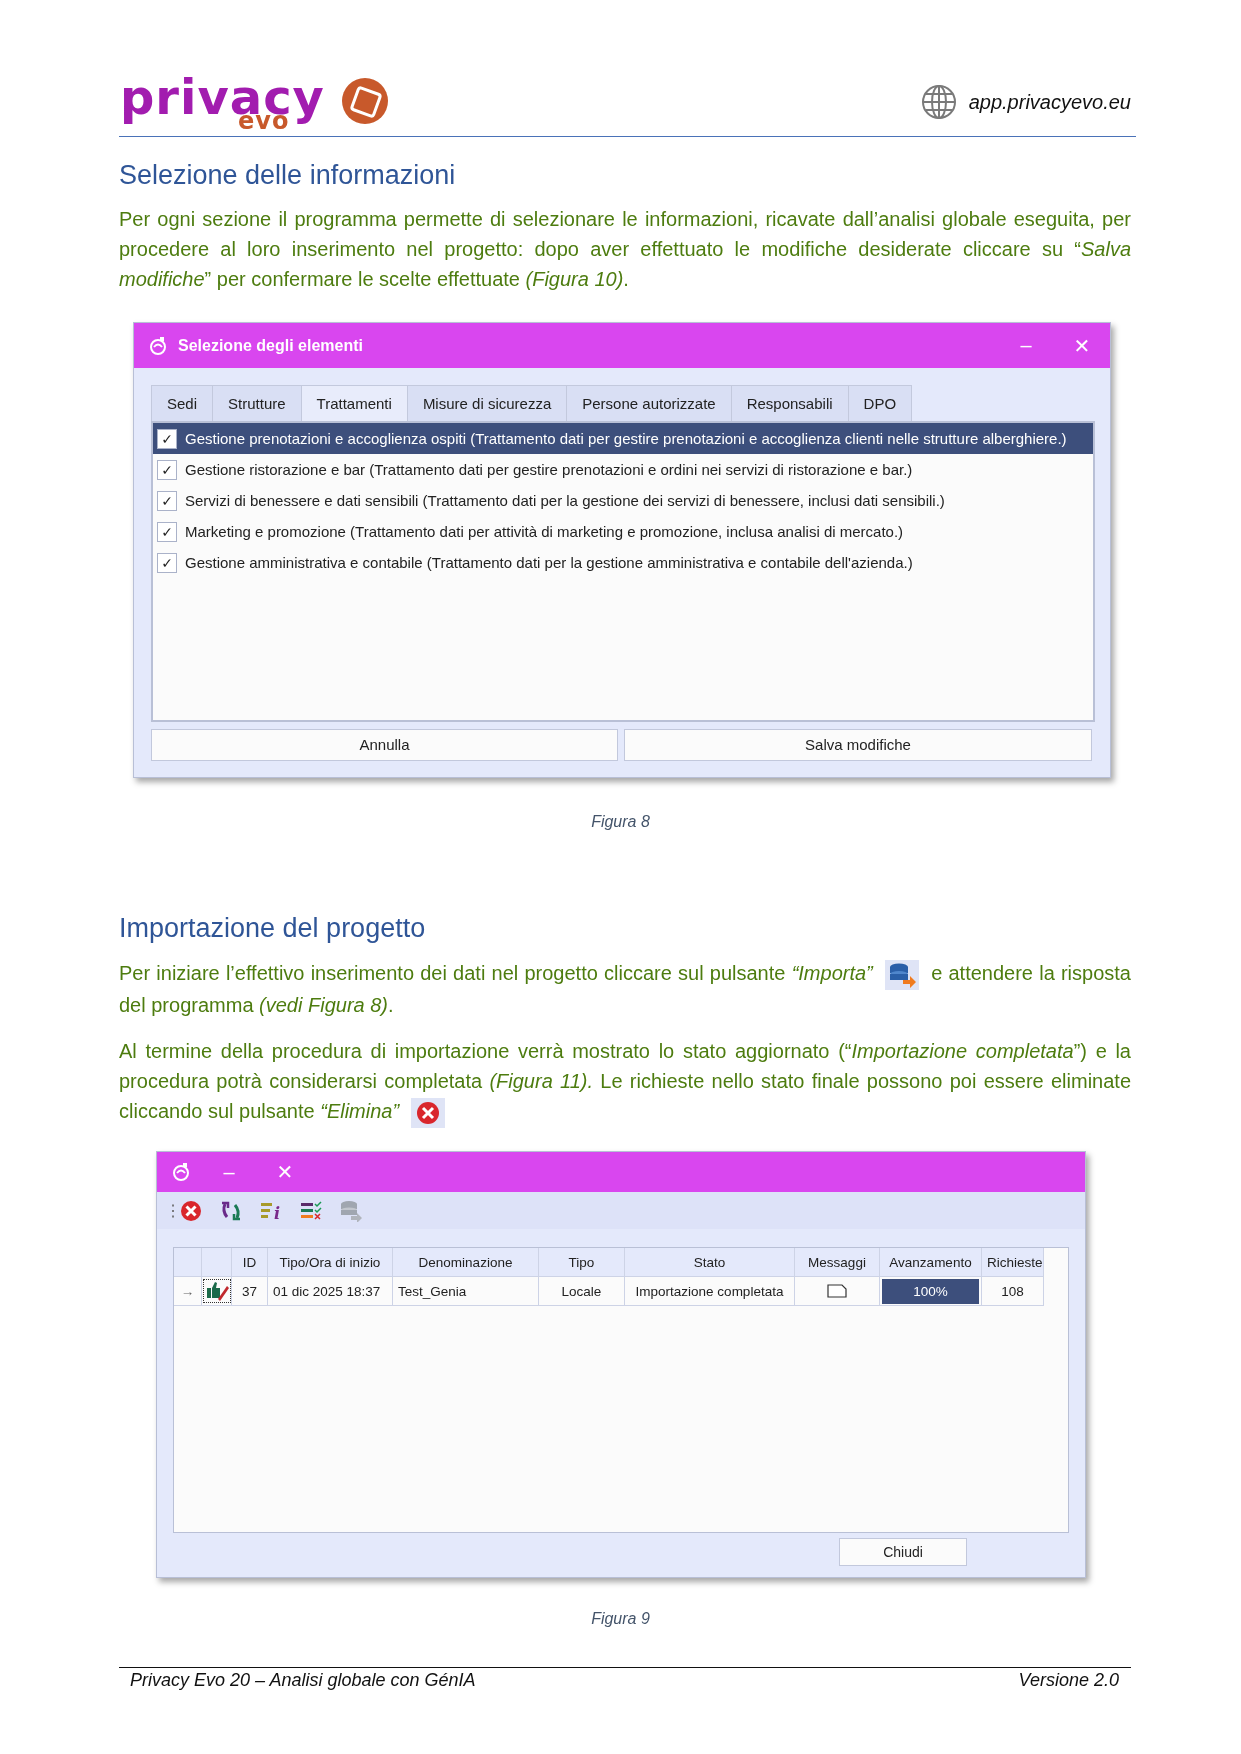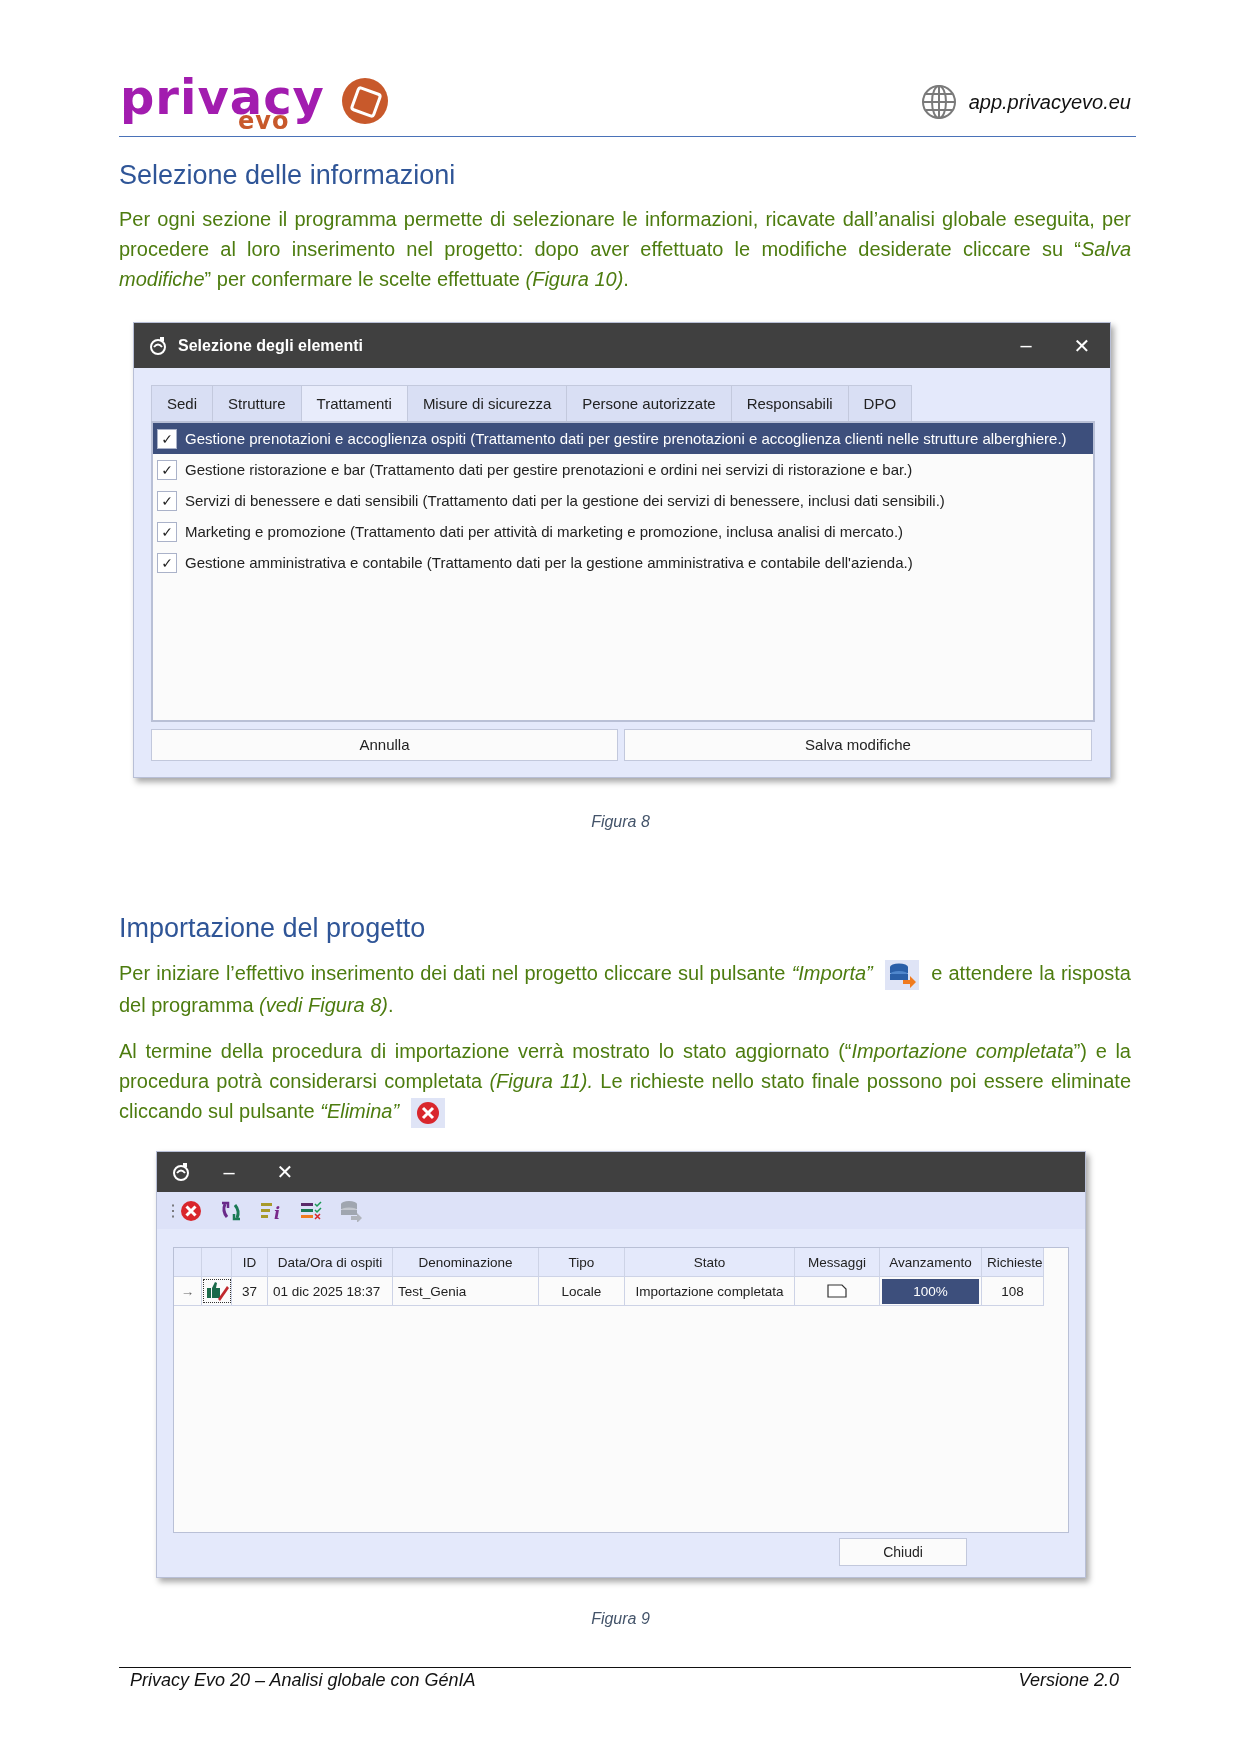--- a/index.html
+++ b/index.html
@@ -21,21 +21,21 @@
   .site-text { font-style:italic; font-size:20px; color:#111; }
   .header-rule { left:119px; top:136px; width:1017px; height:1px; background:#4a72b8; }
 
   
   h2.sec { position:absolute; margin:0; font-weight:normal; font-size:27px; color:#2f5597; }
   p.body { position:absolute; margin:0; font-size:20px; line-height:30px; color:#4d7c0f; text-align:justify; }
   .it { font-style:italic; }
 
   
   .win { position:absolute; background:#e4e9fb; box-shadow:3px 4px 6px rgba(0,0,0,0.35); border:1px solid #b8bfd6; }
-  .titlebar { height:45px; background:#404040; display:flex; align-items:center; color:#fff; }
+  .titlebar { height:45px; background:#d946ef; display:flex; align-items:center; color:#fff; }
   .titlebar .appicon { width:20px; height:20px; margin-left:14px; margin-right:10px; }
   .titlebar .title { font-weight:bold; font-size:16px; flex:1; }
   .titlebar .wbtn { width:56px; text-align:center; font-size:20px; color:#fff; cursor:pointer; }
 
   
   .tabs { position:absolute; left:17px; top:62px; display:flex; height:36px; }
   .tab { border:1px solid #c3c9dd; border-bottom:none; background:#d9dff4; padding:0 15px; font-size:15px;
          line-height:36px; color:#222; margin-right:-1px; cursor:pointer; }
   .tab.active { background:#e8ecfb; }
 
@@ -218,21 +218,21 @@
           <path d="M11 16 h6 v-3 l5 5 l-5 5 v-3 h-6z" fill="#b0b4bc"></path>
         </svg>
     </span>
   </div>
 
   <div class="grid" style="top:95px;">
     <div class="grow ghead">
       <div class="gcell" style="width:28px;"></div>
       <div class="gcell" style="width:30px;"></div>
       <div class="gcell" style="width:36px;">ID</div>
-      <div class="gcell" style="width:125px;">Data/Ora di ospiti</div>
+      <div class="gcell" style="width:125px;">Tipo/Ora di inizio</div>
       <div class="gcell" style="width:146px;">Denominazione</div>
       <div class="gcell" style="width:86px;">Tipo</div>
       <div class="gcell" style="width:170px;">Stato</div>
       <div class="gcell" style="width:85px;">Messaggi</div>
       <div class="gcell" style="width:102px;">Avanzamento</div>
       <div class="gcell" style="width:62px;">Richieste</div>
     </div>
     <div class="grow">
       <div class="gcell" style="width:28px; text-align:center; color:#666;">→</div>
       <div class="gcell" style="width:30px; padding:0; display:flex; align-items:center; justify-content:center;">

